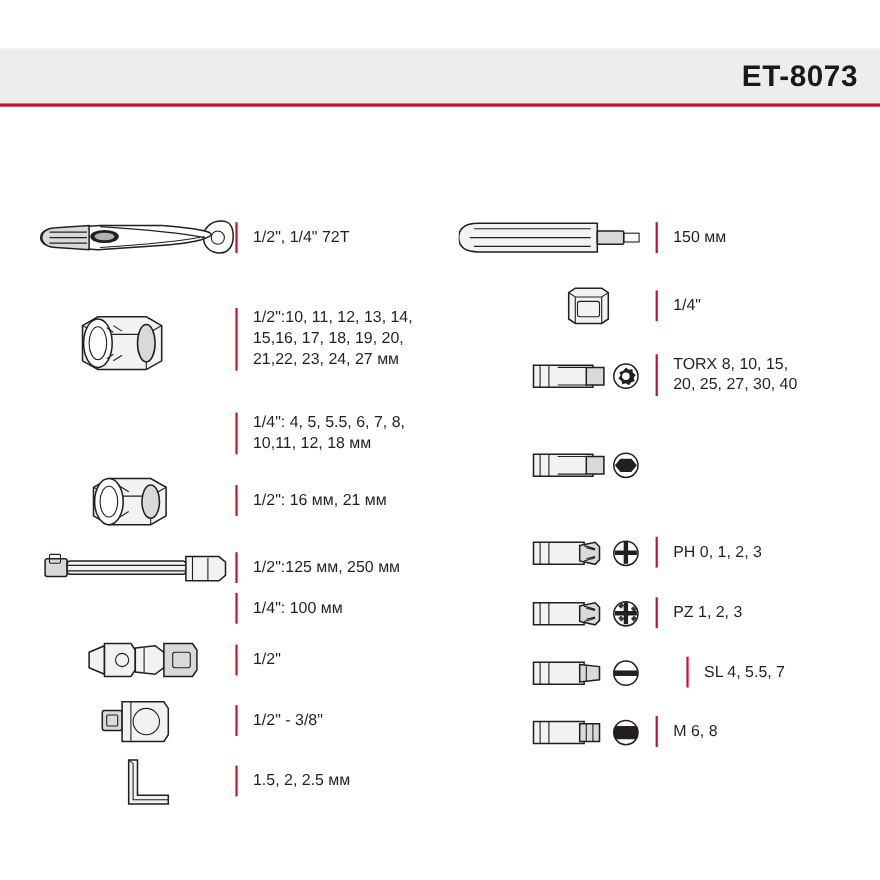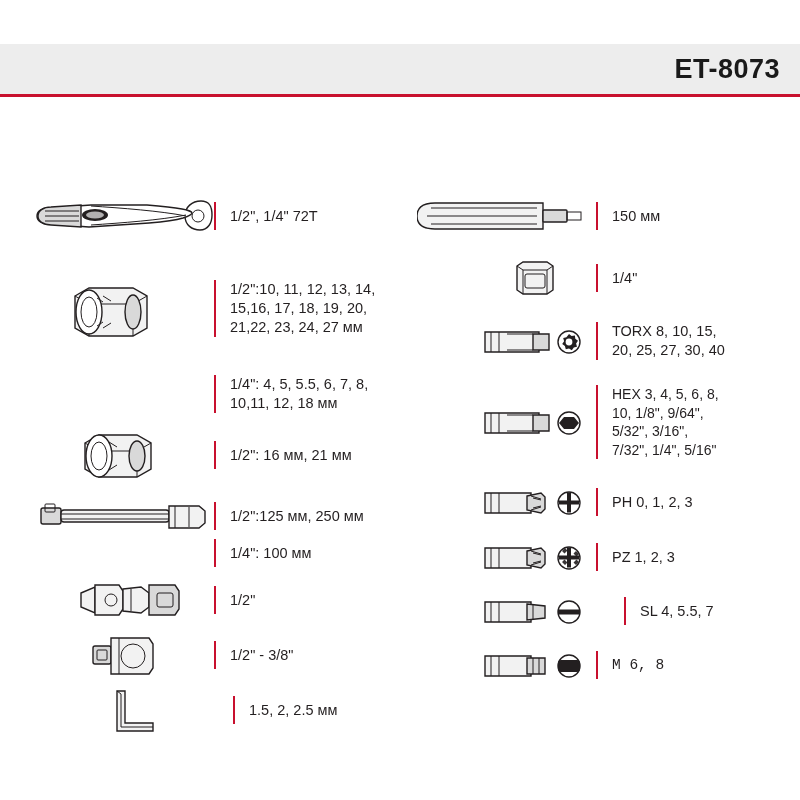--- a/index.html
+++ b/index.html
@@ -190,21 +190,21 @@
           <circle class="thin" cx="42" cy="20" r="12"></circle>
           <path class="thin" d="M28 2v36"></path>
         </g>
       </svg>
     </div>
     <div class="labels">
       <div class="ln">1/2" - 3/8"</div>
     </div>
   </div>
 
-  <div class="row" style="height:52px;margin-top:4px;gap:19px;">
+  <div class="row" style="height:52px;margin-top:4px;">
     <div class="art">
       <svg width="178" height="50" viewBox="0 0 178 50">
         <g transform="translate(78,4)">
           <path class="stl" d="M4 2 L12 2 L12 34 L40 34 L40 42 L4 42 Z"></path>
           <path class="thin" d="M4 2 L8 5 L8 38 L40 38"></path>
         </g>
       </svg>
     </div>
     <div class="labels">
       <div class="ln">1.5, 2, 2.5 мм</div>
@@ -271,26 +271,20 @@
           <path class="stl" d="M2 2 L56 2 L56 22 L2 22 Z"></path>
           <path class="thin" d="M8 2v20M16 2v20M24 4h26M24 20h26"></path>
           <path class="stg" d="M50 4 L66 4 L66 20 L50 20 Z"></path>
           <circle class="st" cx="86" cy="12" r="11"></circle>
           <path class="blk" d="M81 6 L91 6 L96 12 L91 18 L81 18 L76 12 Z" transform="translate(0,0) scale(1)"></path>
           <path class="blk" d="M82.5 7.5 L89.5 7.5 L93 12 L89.5 16.5 L82.5 16.5 L79 12 Z" fill="#231f20"></path>
           <path d="M83.5 8.6 L88.5 8.6 L91 12 L88.5 15.4 L83.5 15.4 L81 12 Z" fill="#ffffff" opacity="0"></path>
         </g>
       </svg>
     </div>
-    <div class="labels small">
-      <div class="ln">HEX 3, 4, 5, 6, 8,</div>
-      <div class="ln">10, 1/8", 9/64",</div>
-      <div class="ln">5/32", 3/16",</div>
-      <div class="ln">7/32", 1/4", 5/16"</div>
-    </div>
   </div>
 
   <div class="row" style="height:52px;margin-top:6px;text-align:right;">
     <div class="art">
       <svg width="178" height="46" viewBox="0 0 178 46">
         <g transform="translate(66,12)">
           <path class="stl" d="M2 2 L48 2 L48 22 L2 22 Z"></path>
           <path class="thin" d="M8 2v20M16 2v20"></path>
           <path class="stg" d="M44 5 L58 2 L62 6 L62 18 L58 22 L44 19 Z"></path>
           <path class="thin" d="M48 5l10 3M48 19l10-3M50 7l8 2M50 17l8-2"></path>
@@ -334,21 +328,21 @@
           <circle class="st" cx="86" cy="12" r="11"></circle>
           <rect class="blk" x="75" y="9.5" width="22" height="5"></rect>
         </g>
       </svg>
     </div>
     <div class="labels">
       <div class="ln">SL 4, 5.5, 7</div>
     </div>
   </div>
 
-  <div class="row" style="height:50px;margin-top:4px;font-family:Liberation Mono, monospace;">
+  <div class="row" style="height:50px;margin-top:4px;">
     <div class="art">
       <svg width="178" height="46" viewBox="0 0 178 46">
         <g transform="translate(66,12)">
           <path class="stl" d="M2 2 L48 2 L48 22 L2 22 Z"></path>
           <path class="thin" d="M8 2v20M16 2v20"></path>
           <path class="stg" d="M44 4 L62 4 L62 20 L44 20 Z"></path>
           <path class="thin" d="M50 4v16M56 4v16"></path>
           <circle class="st" cx="86" cy="12" r="11"></circle>
           <path class="blk" d="M78 6 h16 a3 3 0 0 1 3 3 v6 a3 3 0 0 1 -3 3 h-16 a3 3 0 0 1 -3 -3 v-6 a3 3 0 0 1 3 -3 z"></path>
           <path d="M80 9.5h12v5h-12z" fill="#ffffff" opacity=".0"></path>

